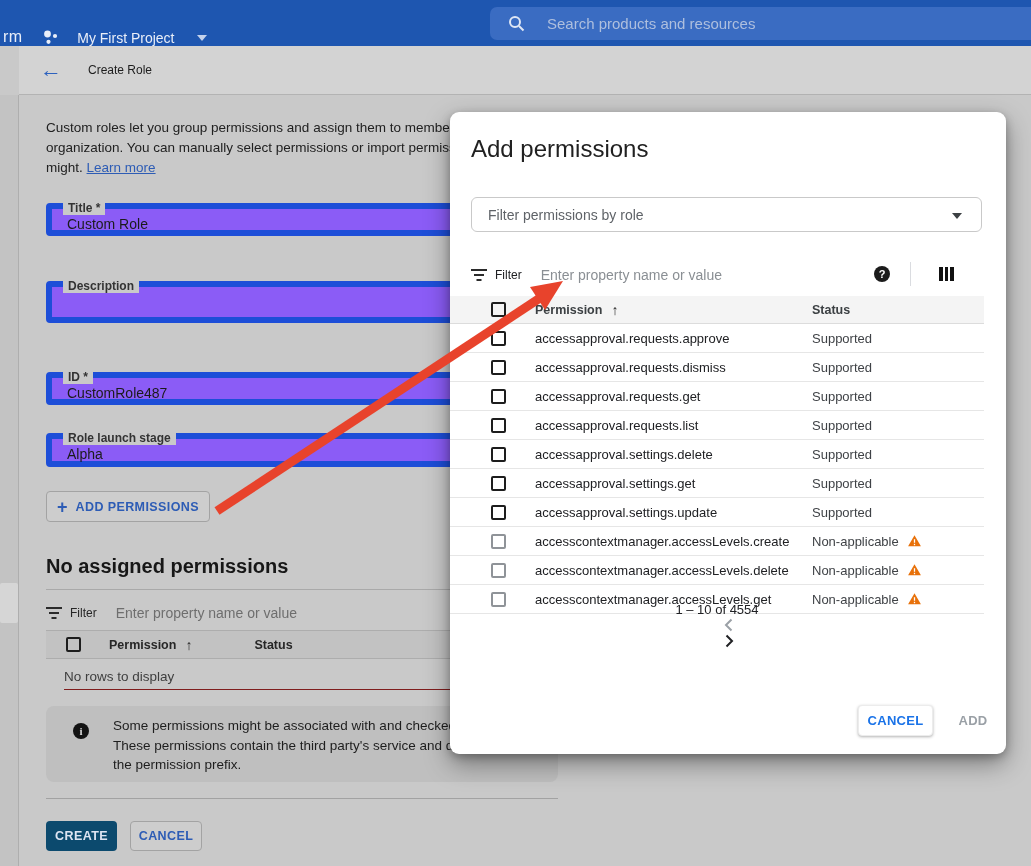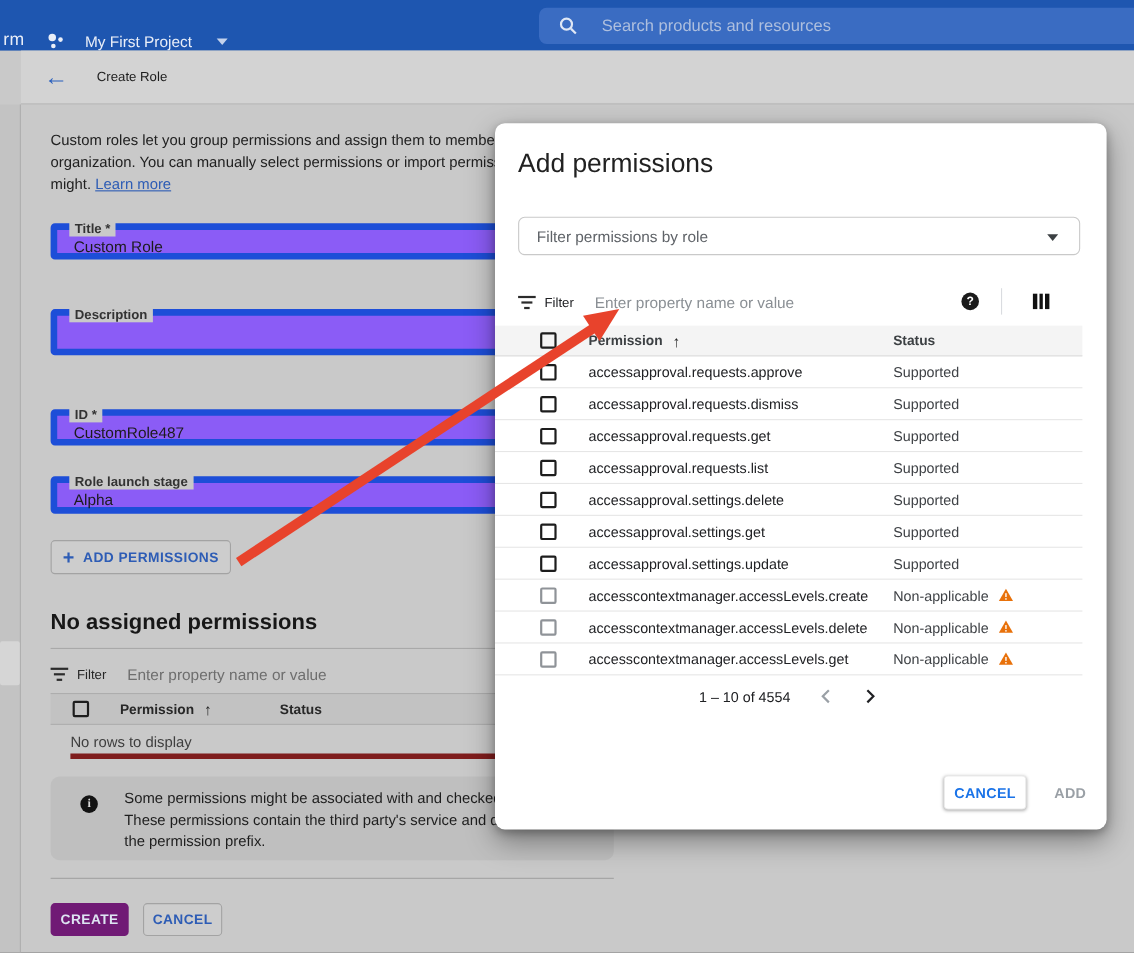--- a/index.html
+++ b/index.html
@@ -53,28 +53,28 @@
   .pg-filter-input { background:transparent; border:none; outline:none; font-size:14px; color:#222; margin-left:19px; width:280px; }
   .pg-filter-input::placeholder { color:#6e6e6e; }
 
   .pg-table-head { position:absolute; left:46px; top:630px; width:512px; height:29px; background:#c2c2c2; border-top:1px solid #adadad; border-bottom:1px solid #adadad; display:flex; align-items:center; }
   .cb { width:15px; height:15px; border:2px solid #1d1d1d; border-radius:2px; background:transparent; flex:none; }
   .pg-table-head .cb { margin-left:20px; }
   .col-lbl { font-size:12.5px; font-weight:bold; color:#272727; }
   .sort-arrow { font-size:14px; font-weight:bold; color:#272727; margin-left:9px; }
   .pg-col-perm { margin-left:28px; }
   .pg-col-status { margin-left:62px; }
-  .pg-empty { position:absolute; left:64px; top:663px; width:494px; height:27px; font-size:13.5px; color:#3e3e3e; border-bottom:5px solid #7f1d1d; display:flex; align-items:center; }
+  .pg-empty { position:absolute; left:64px; top:663px; width:494px; height:27px; font-size:13.5px; color:#3e3e3e; border-bottom:1px solid #7f1d1d; display:flex; align-items:center; }
 
   .info-box { position:absolute; left:46px; top:706px; width:512px; height:76px; background:#bfbfbf; border-radius:8px; }
   .info-icon { position:absolute; left:27px; top:17px; width:16px; height:16px; border-radius:50%; background:#131313; color:#d9d9d9; font-size:11px; font-weight:bold; text-align:center; line-height:16px; font-family:"Liberation Serif", serif; }
   .info-text { position:absolute; left:67px; top:10px; font-size:13.5px; color:#1e1e1e; line-height:19.5px; white-space:nowrap; }
   .hr2 { position:absolute; left:46px; top:798px; width:512px; border-top:1px solid #a2a2a2; }
 
-  .create-btn { position:absolute; left:46px; top:821px; width:71px; height:30px; background:#701a75; border:none; border-radius:4px; color:#dde4f2; font-size:12.5px; font-weight:bold; letter-spacing:.4px; cursor:pointer; font-family:inherit; }
+  .create-btn { position:absolute; left:46px; top:821px; width:71px; height:30px; background:#0c4a6e; border:none; border-radius:4px; color:#dde4f2; font-size:12.5px; font-weight:bold; letter-spacing:.4px; cursor:pointer; font-family:inherit; }
   .cancel-btn-pg { position:absolute; left:130px; top:821px; width:72px; height:30px; background:#cdcdcd; border:1px solid #a3a3a3; border-radius:4px; color:#2d5cb5; font-size:12.5px; font-weight:bold; letter-spacing:.4px; cursor:pointer; font-family:inherit; }
 
   
   .modal { position:absolute; left:450px; top:112px; width:556px; height:642px; background:#ffffff; border-radius:9px; box-shadow:0 10px 26px rgba(0,0,0,.38), 0 3px 8px rgba(0,0,0,.25); z-index:10; }
   .modal-title { position:absolute; left:21px; top:23px; font-size:24px; color:#212121; }
   .role-filter { position:absolute; left:21px; top:85px; width:511px; height:35px; border:1px solid #c9c9c9; border-radius:6px; display:flex; align-items:center; cursor:pointer; }
   .role-filter-text { margin-left:16px; font-size:14px; color:#5f6368; }
   .role-caret { position:absolute; right:19px; top:15px; width:0; height:0; border-left:5px solid transparent; border-right:5px solid transparent; border-top:6px solid #3c4043; }
 
   .m-filter-row { position:absolute; left:21px; top:148px; width:511px; height:30px; display:flex; align-items:center; }
@@ -92,21 +92,21 @@
   .m-col-status { position:absolute; left:362px; font-size:12.5px; font-weight:bold; color:#3c4043; }
   .m-rows { position:absolute; left:0; top:212px; width:534px; }
   .m-row { height:29px; border-bottom:1px solid #e6e6e6; display:flex; align-items:center; position:relative; }
   .m-row .cb { margin-left:41px; }
   .cb.disabled { border-color:#8f9398; }
   .m-row .perm { margin-left:29px; font-size:13px; color:#202124; }
   .m-row .status-cell { position:absolute; left:362px; display:flex; align-items:center; gap:8px; }
   .m-row .status-text { font-size:13px; color:#3f4246; }
   .warning-icon { width:15px; height:14px; display:block; }
 
-  .m-pagination { position:absolute; left:0; top:503px; width:534px; height:36px; display:flex; align-items:center; justify-content:center; }
+  .m-pagination { position:absolute; left:0; top:490px; width:534px; height:36px; display:flex; align-items:center; justify-content:space-between;flex-direction:column; }
   .pag-text { font-size:13px; color:#202124; }
   .pag-prev, .pag-next { margin-left:24px; cursor:pointer; display:flex; align-items:center; }
   .m-footer { position:absolute; left:0; top:592px; width:556px; height:50px; }
   .cancel-btn-modal { position:absolute; left:408px; top:1px; width:75px; height:31px; background:#fff; border:1px solid #ececec; border-radius:4px; box-shadow:0 1px 3px rgba(0,0,0,.3); color:#1a73e8; font-size:13px; font-weight:bold; letter-spacing:.3px; cursor:pointer; font-family:inherit; }
   .add-btn-modal { position:absolute; left:501px; top:1px; width:44px; height:31px; background:transparent; border:none; color:#9aa0a6; font-size:13px; font-weight:bold; letter-spacing:.3px; font-family:inherit; }
 
   .arrow-overlay { position:absolute; left:0; top:0; width:1031px; height:866px; z-index:50; pointer-events:none; }
 </style>
 </head>
 <body>

